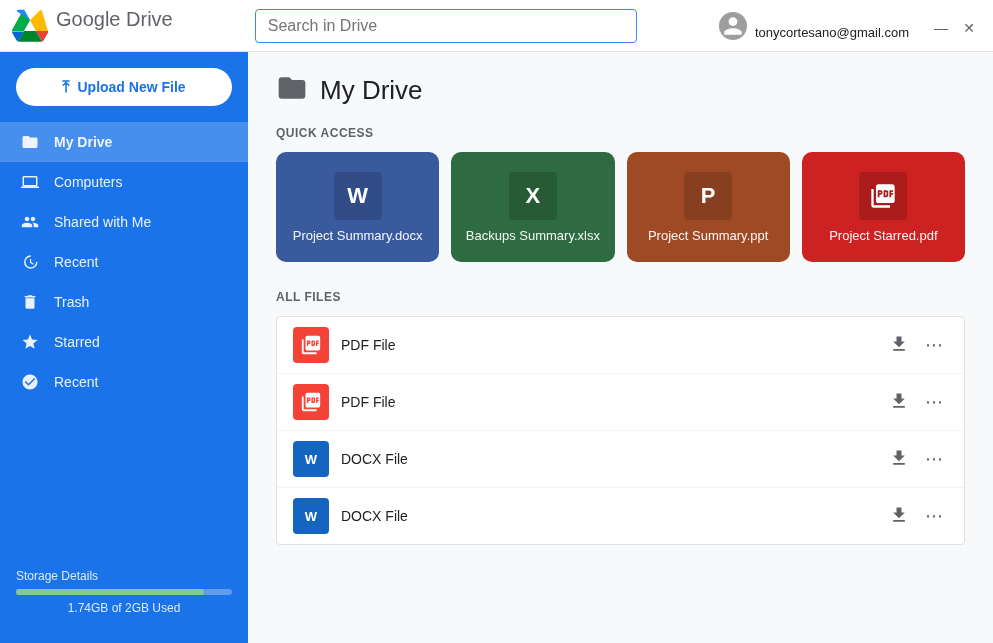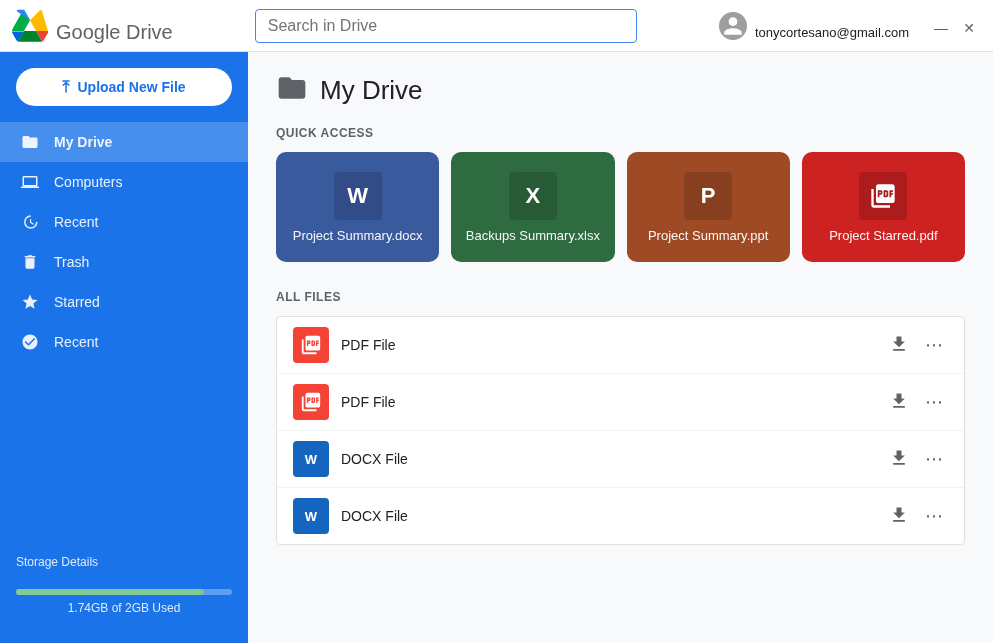--- a/index.html
+++ b/index.html
@@ -4,21 +4,21 @@
   <style>
     * { box-sizing: border-box; margin: 0; padding: 0; }
     body { font-family: 'Segoe UI', Arial, sans-serif; width: 993px; height: 643px; overflow: hidden; background: #f1f3f4; display: flex; flex-direction: column; }
 
     
     .title-bar {
       display: flex; align-items: center; background: #fff;
       padding: 6px 12px; height: 52px;
       border-bottom: 1px solid #e0e0e0;
     }
-    .logo-area { display: flex; align-items: flex-end; gap: 8px; flex: 0 0 auto; }
+    .logo-area { display: flex; align-items: flex-start; gap: 8px; flex: 0 0 auto; }
     .logo-svg { width: 36px; height: 36px; }
     .app-title { font-size: 20px; color: #5f6368; font-weight: 400; }
     .search-bar-wrap { flex: 1; display: flex; justify-content: center; }
     .search-bar {
       width: 382px; height: 34px; border: 1.5px solid #4285f4;
       border-radius: 4px; padding: 0 12px; font-size: 16px;
       outline: none; background: #fff; color: #202124;
     }
     .user-area { display: flex; align-items: flex-end; gap: 8px; flex: 0 0 auto; }
     .user-avatar { width: 28px; height: 28px; border-radius: 50%; background: #9e9e9e; display: flex; align-items: center; justify-content: center; }
@@ -51,21 +51,21 @@
       padding: 10px 20px; cursor: pointer; font-size: 14px;
       color: rgba(255,255,255,0.9); border-radius: 0;
       transition: background 0.15s;
     }
     .nav-item.active { background: rgba(255,255,255,0.2); font-weight: 600; }
     .nav-icon { width: 20px; height: 20px; display: flex; align-items: center; justify-content: center; }
     .nav-icon svg { fill: rgba(255,255,255,0.9); width: 18px; height: 18px; }
 
     .sidebar-spacer { flex: 1; }
     .storage-section { padding: 12px 16px; }
-    .storage-label { font-size: 12px; color: rgba(255,255,255,0.85); margin-bottom: 20px; }
+    .storage-label { font-size: 12px; color: rgba(255,255,255,0.85); margin-bottom: 6px; }
     .storage-bar { height: 6px; background: rgba(255,255,255,0.3); border-radius: 3px; margin-bottom: 6px; }
     .storage-fill { height: 100%; background: #81c995; border-radius: 3px; width: 87%; }
     .storage-used { font-size: 12px; color: rgba(255,255,255,0.85); text-align: center; }
 
     
     .content { flex: 1; overflow-y: auto; background: #f8f9fa; padding: 20px 28px; }
     .page-header { display: flex; align-items: center; gap: 12px; margin-bottom: 18px; }
     .folder-icon { color: #5f6368; }
     .folder-icon svg { width: 32px; height: 32px; fill: #5f6368; }
     .page-title { font-size: 26px; color: #202124; font-weight: 400; }
@@ -153,20 +153,28 @@
       <span class="nav-icon">
         <svg viewBox="0 0 24 24">
             <path d="M20 18c1.1 0 2-.9 2-2V6c0-1.1-.9-2-2-2H4c-1.1 0-2 .9-2 2v10c0 1.1.9 2 2 2H0v2h24v-2h-4zM4 6h16v10H4V6z"></path>
           </svg>
       </span>
       <span>Computers</span>
     </div>
     <div class="nav-item">
       <span class="nav-icon">
         <svg viewBox="0 0 24 24">
+            <path d="M16 11c1.66 0 2.99-1.34 2.99-3S17.66 5 16 5c-1.66 0-3 1.34-3 3s1.34 3 3 3zm-8 0c1.66 0 2.99-1.34 2.99-3S9.66 5 8 5C6.34 5 5 6.34 5 8s1.34 3 3 3zm0 2c-2.33 0-7 1.17-7 3.5V19h14v-2.5c0-2.33-4.67-3.5-7-3.5zm8 0c-.29 0-.62.02-.97.05 1.16.84 1.97 1.97 1.97 3.45V19h6v-2.5c0-2.33-4.67-3.5-7-3.5z"></path>
+          </svg>
+      </span>
+      <span>Shared with Me</span>
+    </div>
+    <div class="nav-item">
+      <span class="nav-icon">
+        <svg viewBox="0 0 24 24">
             <path d="M13 3a9 9 0 1 0 9 9h-2a7 7 0 1 1-7-7V3zm-1 5v5l4.25 2.52.77-1.28-3.52-2.09V8H12z"></path>
           </svg>
       </span>
       <span>Recent</span>
     </div>
     <div class="nav-item">
       <span class="nav-icon">
         <svg viewBox="0 0 24 24">
             <path d="M6 19c0 1.1.9 2 2 2h8c1.1 0 2-.9 2-2V7H6v12zM19 4h-3.5l-1-1h-5l-1 1H5v2h14V4z"></path>
           </svg>

